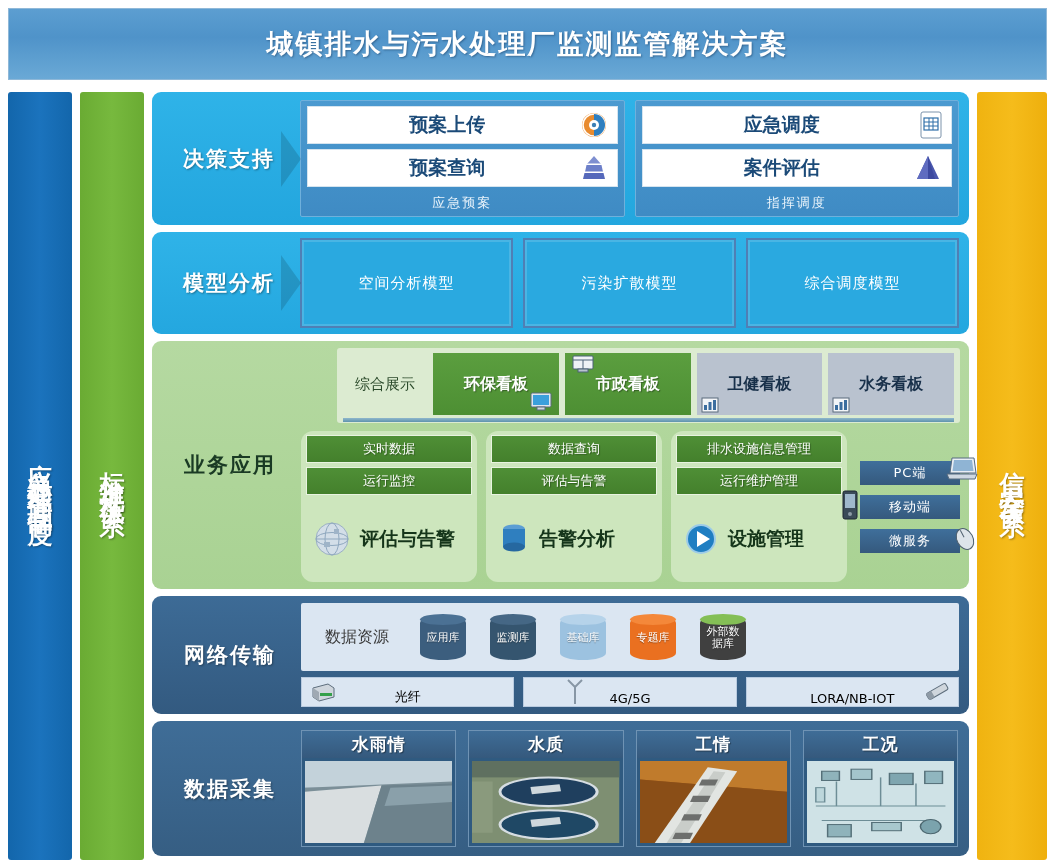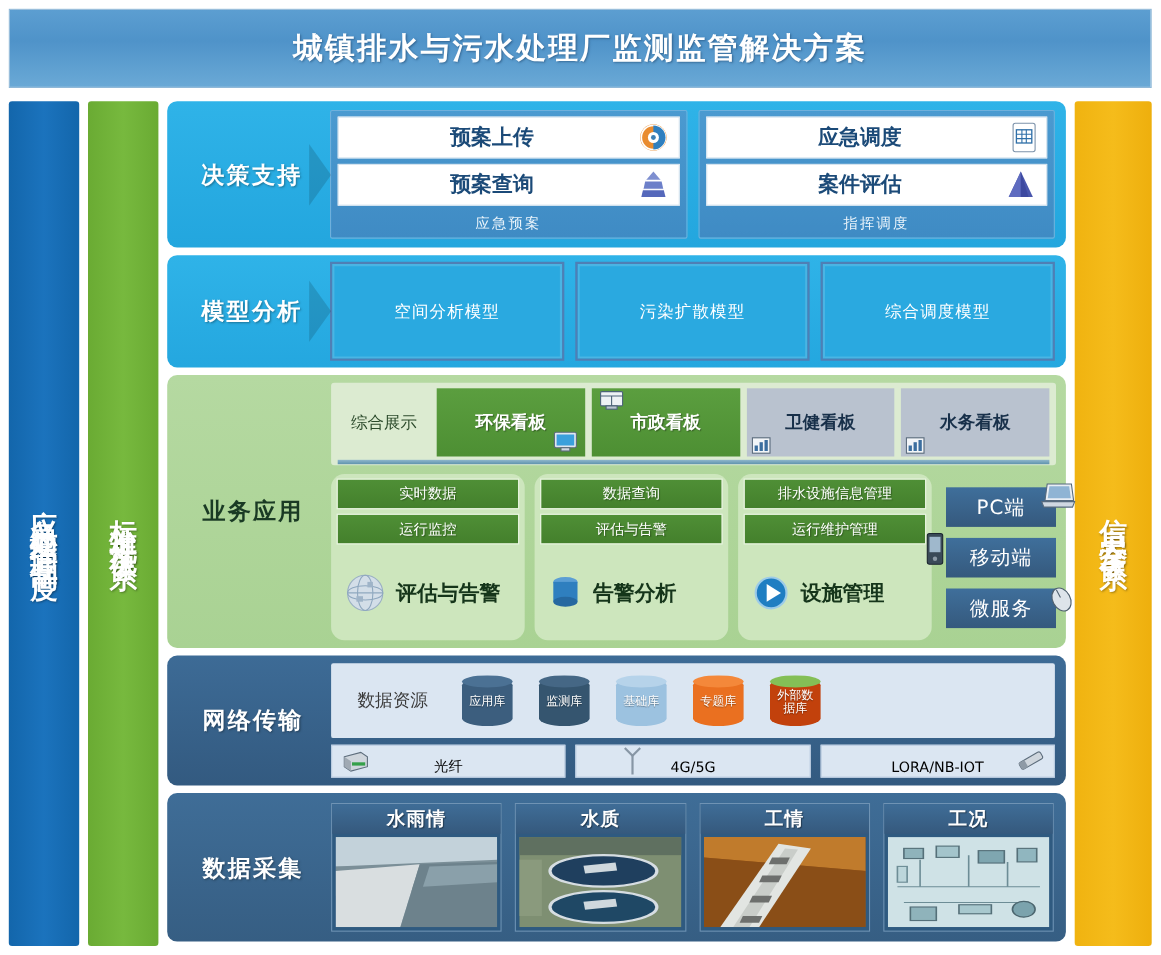--- a/index.html
+++ b/index.html
@@ -97,21 +97,21 @@
   }
 
   
   .sec-biz {
     background: linear-gradient(180deg,#b5d9a1,#a9d293);
     height: 248px; padding: 7px;
   }
   .biz-body { flex: 1; display: flex; flex-direction: column; gap: 5px; padding-right: 2px; }
   .kanban-strip {
     background: #dcebd1; border-radius: 3px; padding: 5px 6px 8px 6px;
-    display: flex; align-items: stretch; gap: 6px; position: relative;
+    display: flex; align-items: stretch; gap: 6px; position: relative; margin-left: 36px;
   }
   .kanban-label {
     flex: 0 0 84px; display: flex; align-items: center; justify-content: center;
     font-size: 15px; color: #2b4a2b;
   }
   .kanban-card {
     flex: 1; height: 62px; position: relative;
     display: flex; align-items: center; justify-content: center;
     font-size: 16px; color: #ffffff; font-weight: bold;
     text-shadow: 1px 1px 1px rgba(0,0,0,.35);
@@ -136,24 +136,24 @@
   }
   .biz-big {
     flex: 1; display: flex; align-items: center; gap: 8px; padding-left: 6px;
   }
   .biz-big .txt { font-size: 19px; color: #15351a; font-weight: bold; }
   .biz-devices {
     flex: 0 0 104px; display: flex; flex-direction: column; justify-content: center;
     gap: 10px; padding-left: 4px;
   }
   .dev-chip {
-    position: relative; height: 36px;
+    position: relative; height: 24px;
     background: linear-gradient(180deg,#3f6f9b,#35597d);
     display: flex; align-items: center; justify-content: center;
-    color: #ffffff; font-size: 18px; letter-spacing: 1px;
+    color: #ffffff; font-size: 13px; letter-spacing: 1px;
   }
 
   
   .sec-net {
     background: linear-gradient(180deg,#3d6b96,#335a80);
     height: 118px; padding: 7px;
   }
   .net-body { flex: 1; display: flex; flex-direction: column; gap: 6px; padding-right: 3px; }
   .net-data {
     flex: 1; background: #dbe6f2; border-radius: 2px;
@@ -475,21 +475,21 @@
                 </div>
               <div class="top" style="background:#b6d3ea;"></div>
             </div>
             <div class="db">
               <div class="cyl" style="background:#ea7020;">
                   <span>专题库</span>
                 </div>
               <div class="top" style="background:#f4883a;"></div>
             </div>
             <div class="db">
-              <div class="cyl" style="background:#c2410c;">
+              <div class="cyl" style="background:#404040;">
                   <span>外部数据库</span>
                 </div>
               <div class="top" style="background:#84bf56;"></div>
             </div>
           </div>
 
           <div class="net-links">
             <div class="net-link">
               <span style="position:absolute;left:8px;top:2px;">
                 <svg width="26" height="24" viewBox="0 0 26 24" class="ico-svg">

